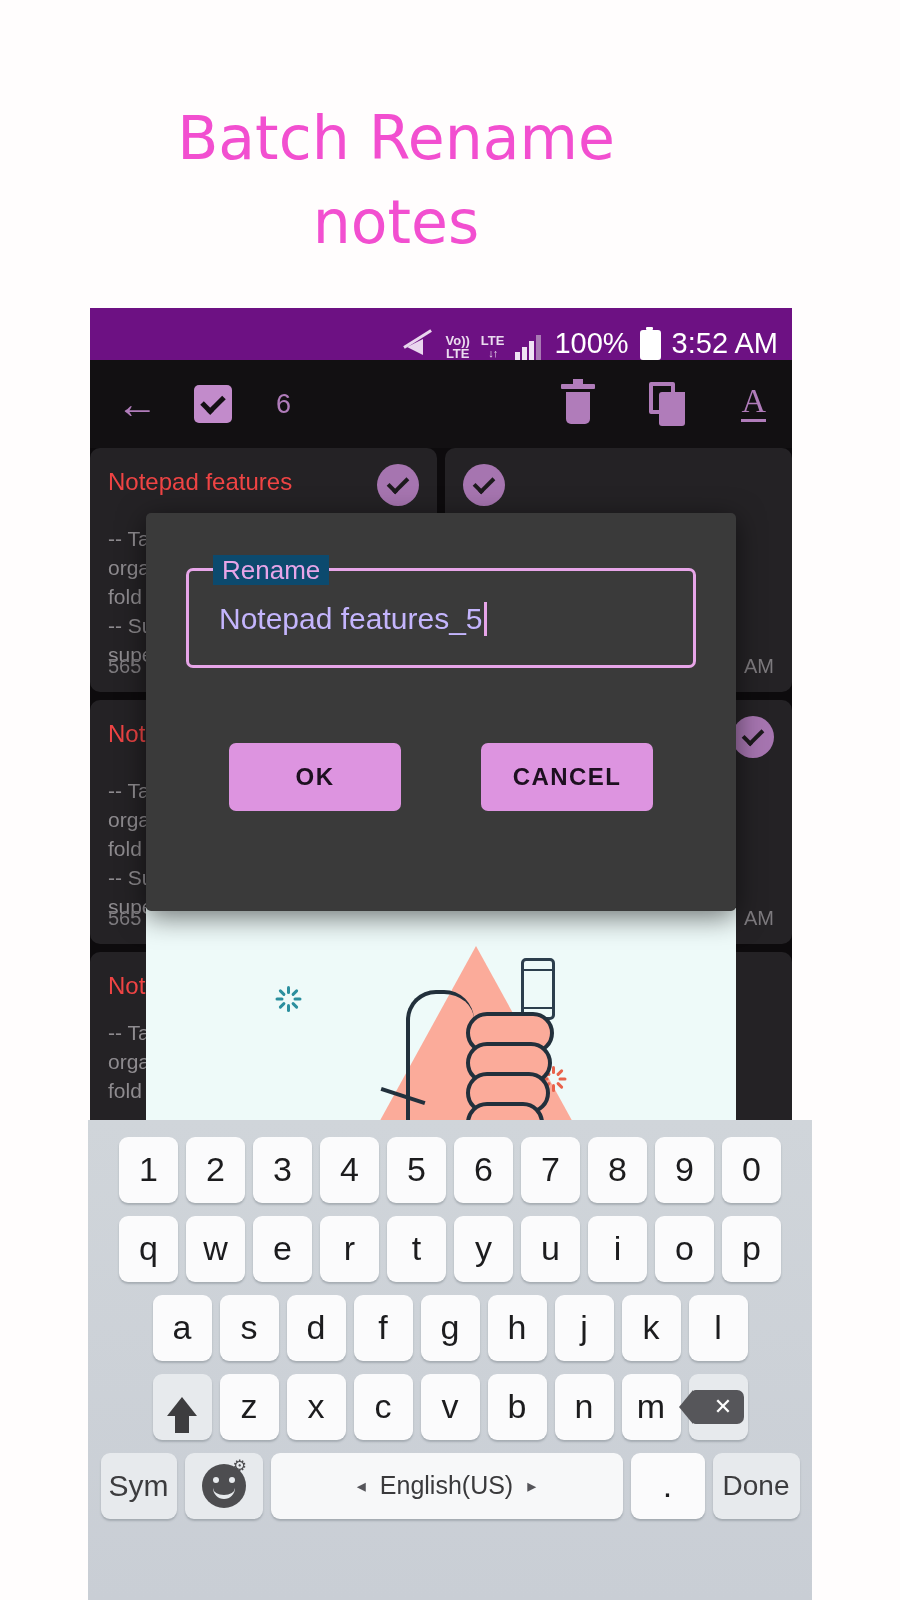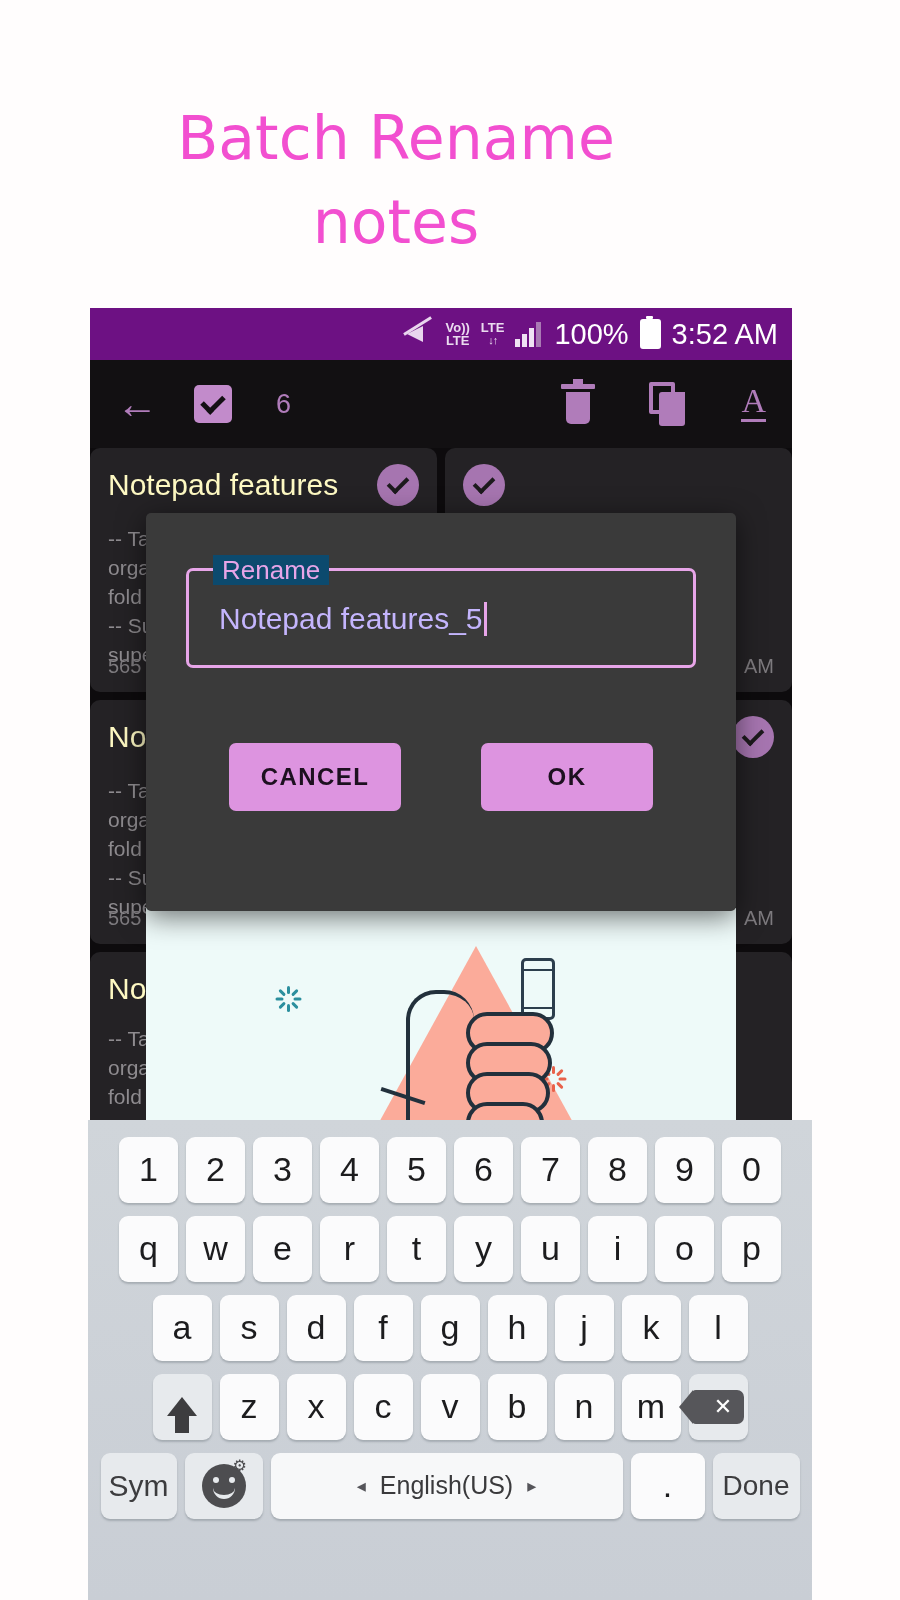--- a/index.html
+++ b/index.html
@@ -25,21 +25,21 @@
 
   
   #phone{
     position:absolute;left:90px;top:308px;width:702px;height:812px;
     overflow:hidden;
     background:#0d0b0d;
   }
   
   #statusbar{
     height:52px;background:#6d1183;color:#fff;
-    display:flex;align-items:center;justify-content:flex-end;
+    display:flex;align-items:flex-end;justify-content:flex-end;
     padding-right:14px;box-sizing:border-box;
     font-size:29px;
   }
   #statusbar .sb-item{display:flex;align-items:center;margin-left:11px;}
   .mute-ico{width:30px;height:26px;position:relative;display:block;}
   .mute-ico .spk{
     position:absolute;left:2px;top:5px;width:0;height:0;
     border-top:8px solid transparent;border-bottom:8px solid transparent;
     border-right:16px solid #e9d6ee;
   }
@@ -92,21 +92,21 @@
   }
   .note-col{width:347px;display:flex;flex-direction:column;gap:8px;}
   .note-col.left{margin-left:0;}
   .note-card{
     background:#242225;border-radius:10px;
     padding:16px 18px 14px 18px;box-sizing:border-box;
     flex:0 0 auto;height:244px;position:relative;overflow:hidden;
   }
   .note-card .nc-head{display:flex;align-items:flex-start;}
   .note-card .nc-title{
-    color:#fef9c3;font-size:30px;flex:1;white-space:nowrap;overflow:hidden;
+    color:#ef4444;font-size:24px;flex:1;white-space:nowrap;overflow:hidden;
     padding-top:4px;
   }
   .nc-check{
     width:42px;height:42px;border-radius:50%;background:#a675b0;
     display:flex;align-items:center;justify-content:center;flex:0 0 auto;
   }
   .nc-check .tick{
     width:16px;height:8px;border-left:4px solid #1d1a1d;border-bottom:4px solid #1d1a1d;
     transform:rotate(-45deg);margin-top:-4px;
   }
@@ -418,22 +418,22 @@
       <div class="cuff"></div>
     </div>
   </div>
 
   <div id="rename-dialog">
     <div id="rename-field-wrap">
       <div id="rename-label">Rename</div>
       <div id="rename-value"><span>Notepad features_5</span><span id="rename-caret"></span></div>
     </div>
     <div id="dialog-actions">
+      <button class="dlg-btn" id="ok-button">OK</button>
       <button class="dlg-btn" id="cancel-button">CANCEL</button>
-      <button class="dlg-btn" id="ok-button">OK</button>
     </div>
   </div>
 
 </div>
 
 <div id="keyboard">
 
   <div class="kb-row num">
     <div class="key">1</div>
     <div class="key">2</div>

